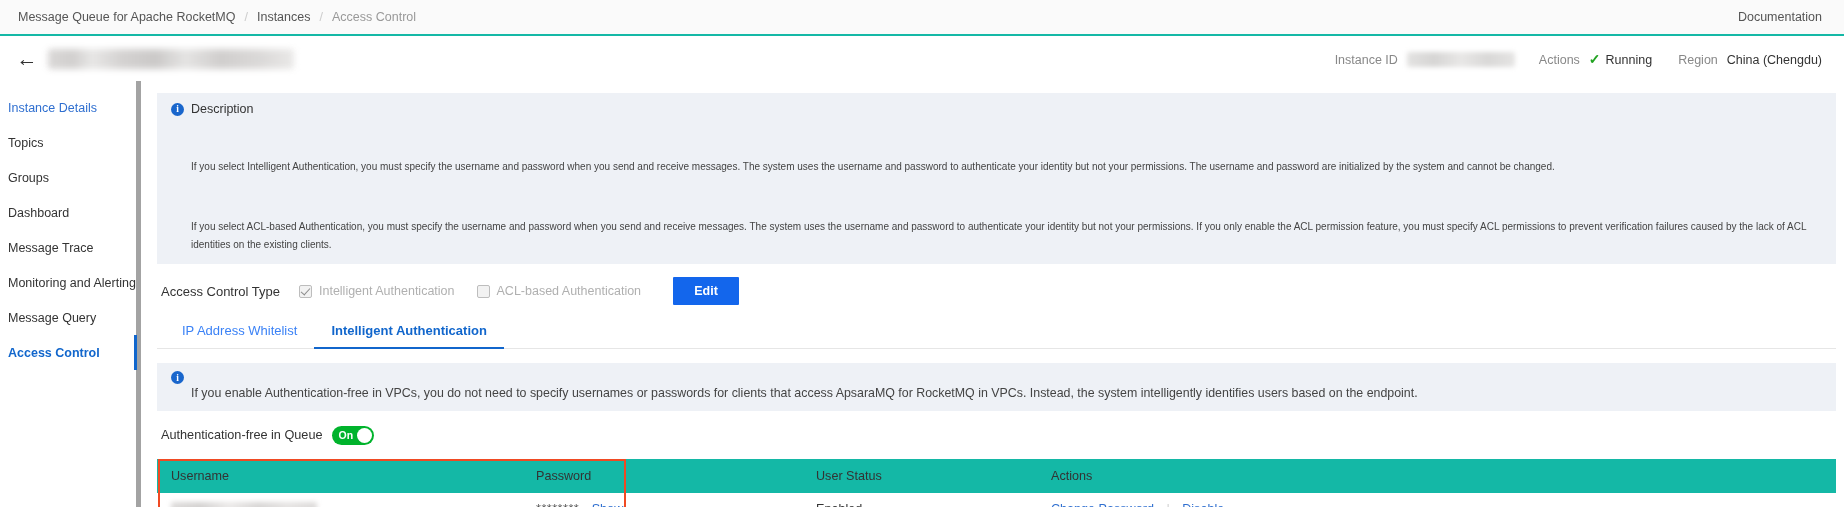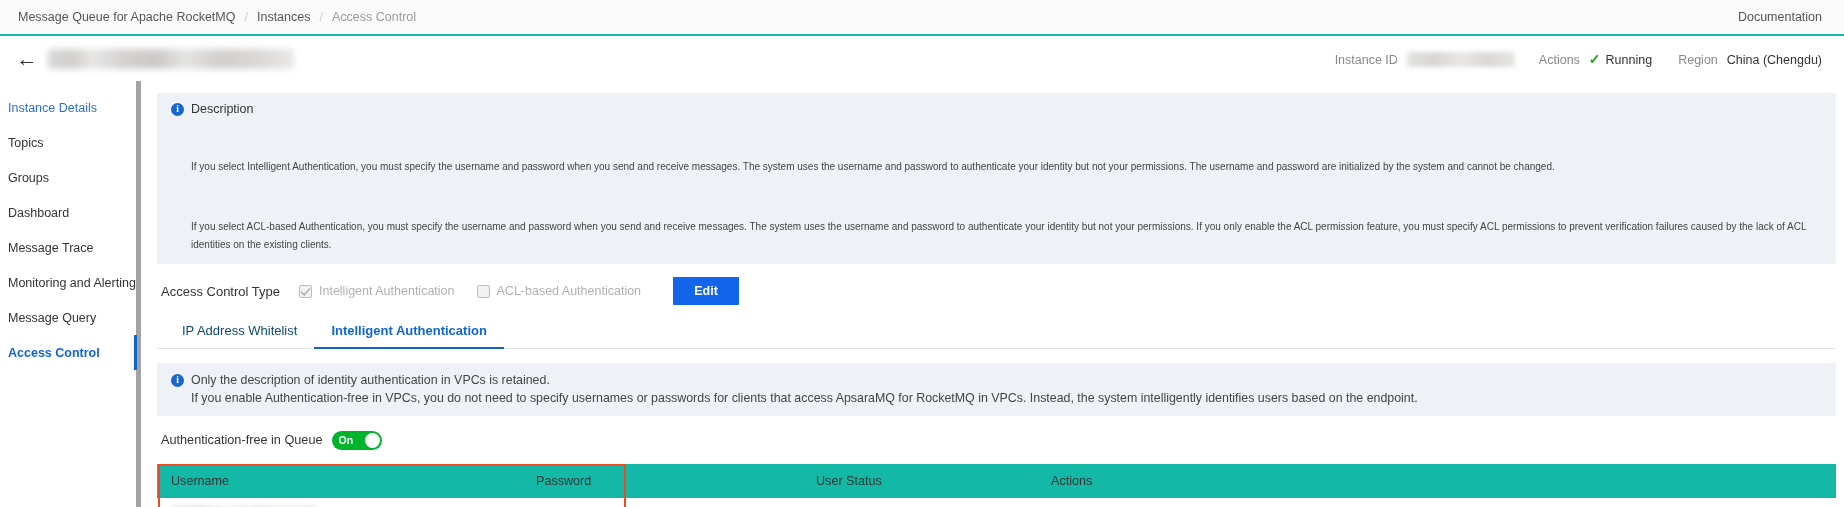--- a/index.html
+++ b/index.html
@@ -178,21 +178,21 @@
 
   
   #tabs{
     display:flex;
     border-bottom:1px solid #e6e6e6;
     padding-left:8px;
     margin-top:2px;
   }
   .tab{
     font-size:13px;
-    color:#0c4a6e;
+    color:#3b82f6;
     padding:7px 17px 9px 17px;
     cursor:pointer;
     white-space:nowrap;
   }
   .tab.active{
     color:#1166cc;
     font-weight:bold;
     border-bottom:2px solid #1166cc;
     margin-bottom:-1px;
   }
@@ -209,21 +209,21 @@
 
   
   #toggle-row{
     display:flex; align-items:center;
     margin-top:13px;
     padding-left:4px;
     height:22px;
   }
   .toggle-label{ font-size:12.7px; color:#333; margin-right:9px;}
   .toggle{
-    width:50px;height:19px;
+    width:42px;height:19px;
     background:#00b32c;
     border-radius:10px;
     position:relative;
     display:flex;align-items:center;
     cursor:pointer;
   }
   .toggle-text{
     color:#fff;font-size:10.5px;font-weight:bold;
     margin-left:7px;
   }
@@ -363,21 +363,20 @@
       </div>
 
       <div id="tabs">
         <div class="tab">IP Address Whitelist</div>
         <div class="tab active">Intelligent Authentication</div>
       </div>
 
       <div id="vpc-notice">
         <div class="notice-line1">
           <span class="info-icon">i</span>
-          <span class="notice-text">Only the description of identity authentication in VPCs is retained.</span>
         </div>
         <div class="notice-text notice-line2">If you enable Authentication-free in VPCs, you do not need to specify usernames or passwords for clients that access ApsaraMQ for RocketMQ in VPCs. Instead, the system intelligently identifies users based on the endpoint.</div>
       </div>
 
       <div id="toggle-row">
         <span class="toggle-label">Authentication-free in Queue</span>
         <span class="toggle">
           <span class="toggle-text">On</span>
           <span class="toggle-knob"></span>
         </span>

